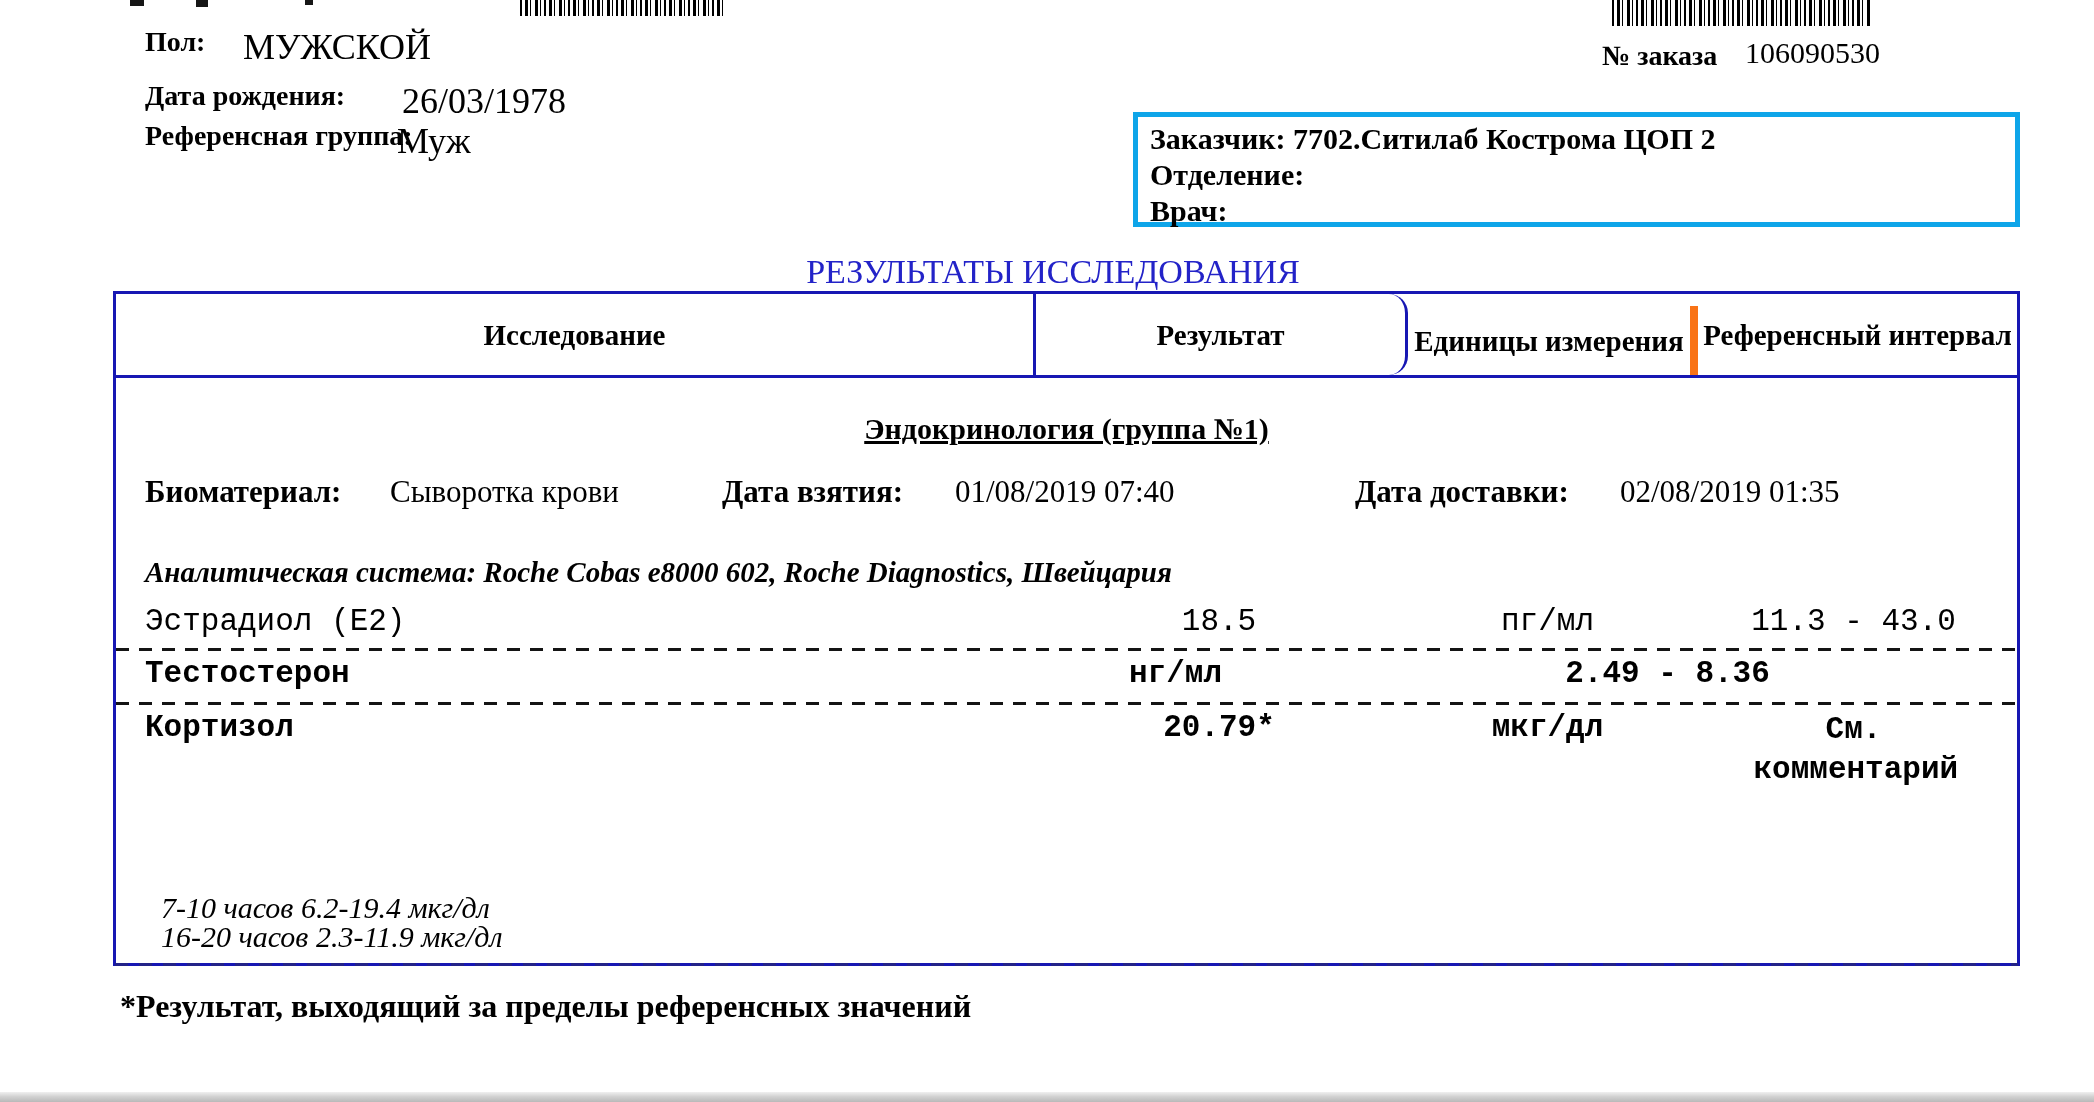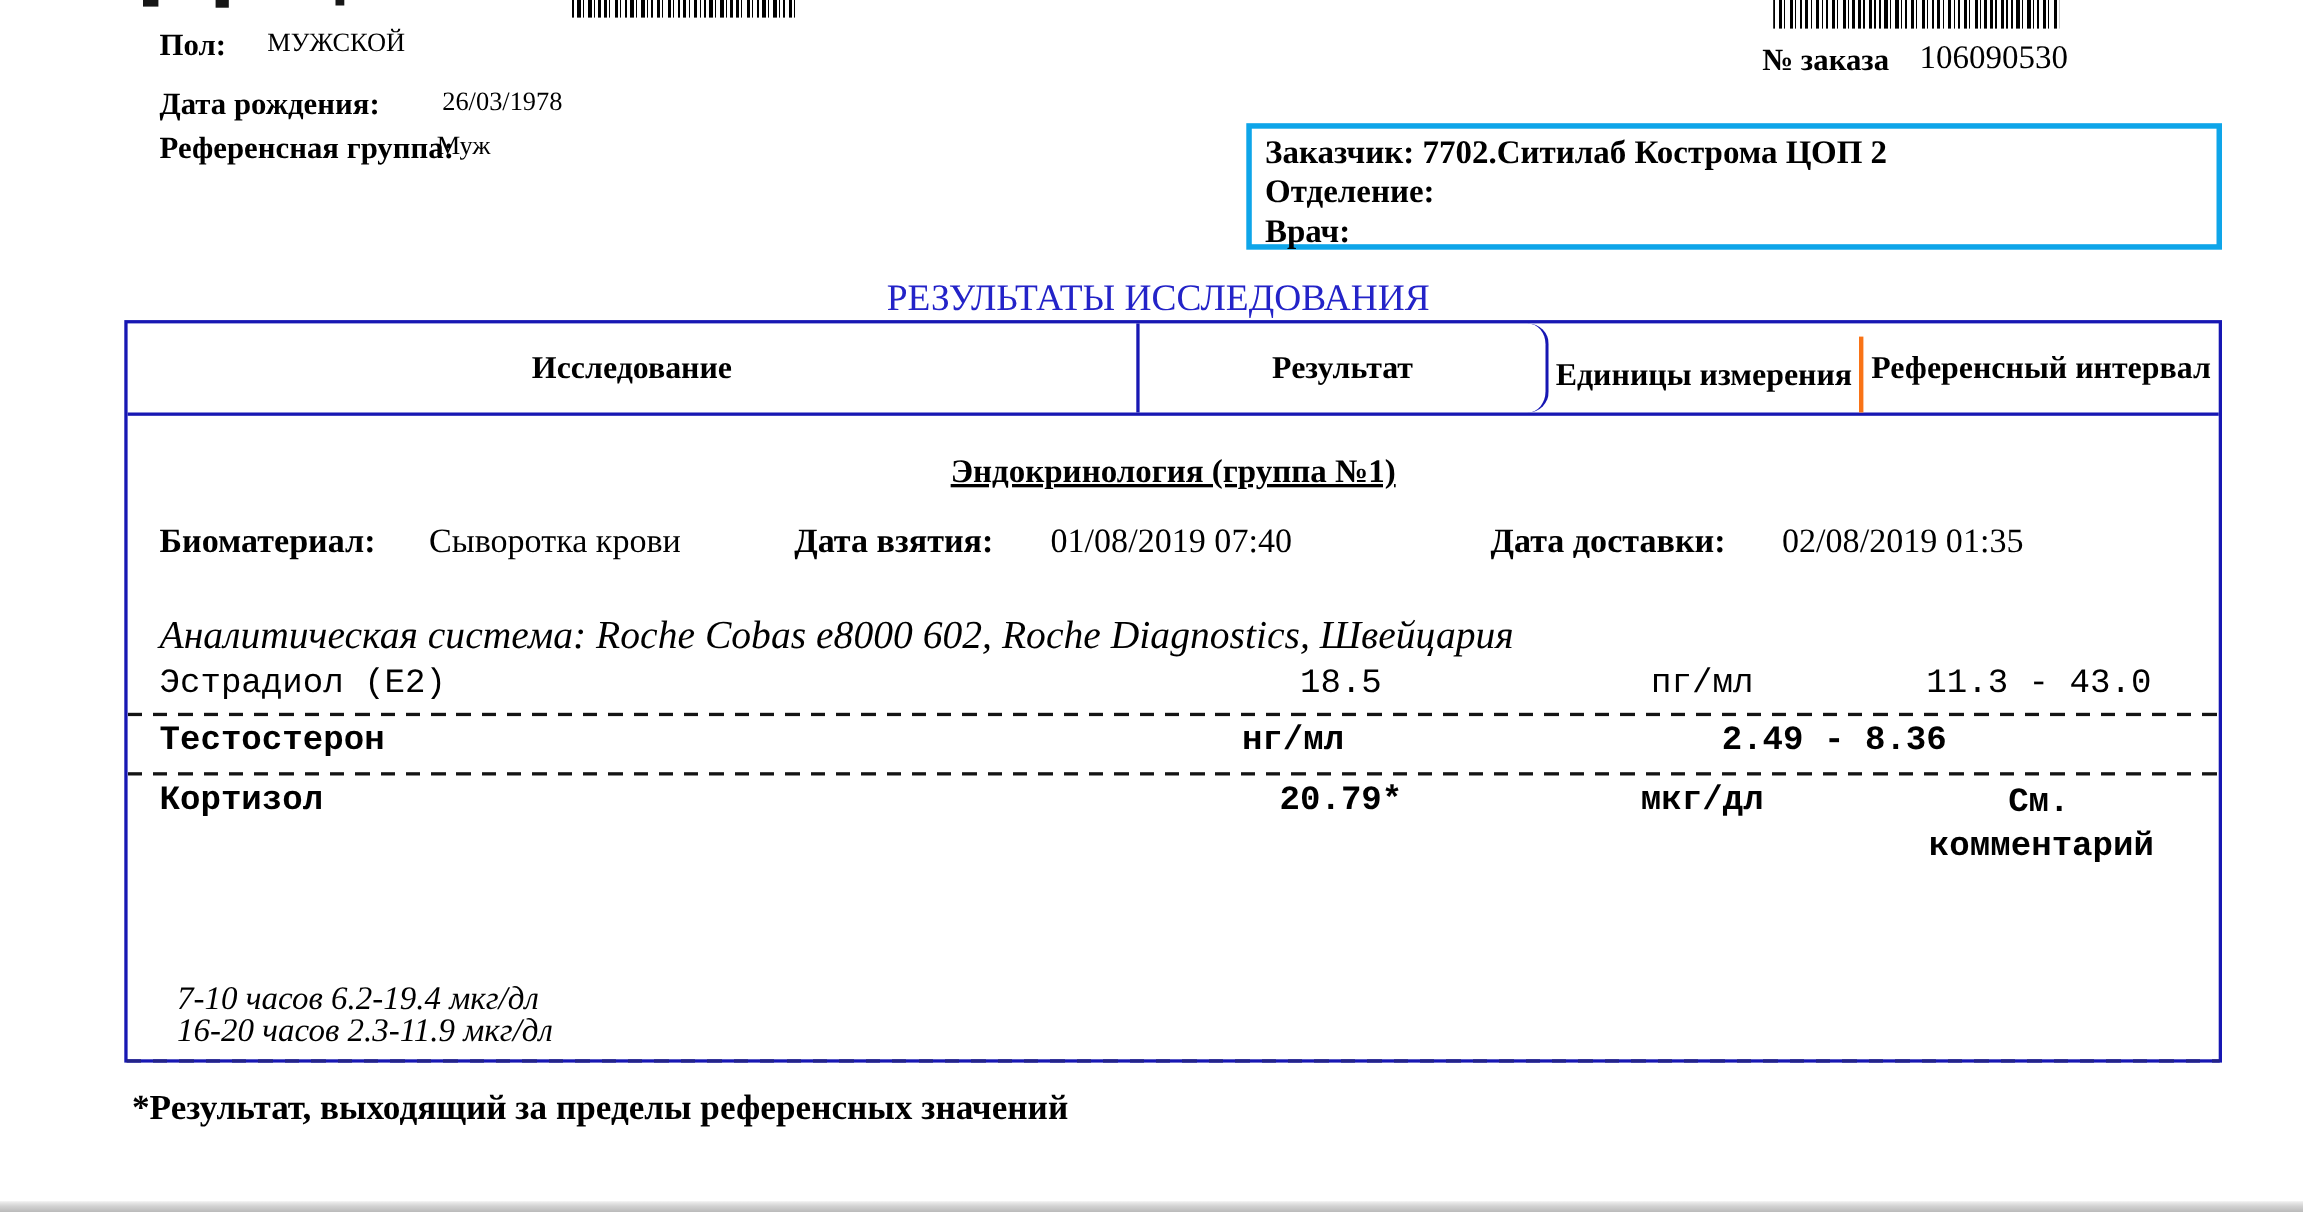--- a/index.html
+++ b/index.html
@@ -7,21 +7,21 @@
     position:relative;
     width:2094px;height:1102px;
     background:#ffffff;
     font-family:"Liberation Serif","DejaVu Serif",serif;
     color:#000;
     overflow:hidden;
   }
   .abs{position:absolute;}
   .b{font-weight:bold;}
   .lbl{font-size:28px;font-weight:bold;}
-  .val{font-size:24px;}
+  .val{font-size:36px;}
   
   .frag{position:absolute;background:#161616;}
   
   .barcode{
     position:absolute;
     background:repeating-linear-gradient(90deg,
       #000 0 2px,#fff 2px 5px,#000 5px 8px,#fff 8px 10px,
       #000 10px 11px,#fff 11px 15px,#000 15px 18px,#fff 18px 20px,
       #000 20px 21px,#fff 21px 24px);
   }
@@ -58,35 +58,35 @@
     border-bottom:3px solid #1717b3;
     display:flex;
   }
   .hcell{
     display:flex;align-items:center;justify-content:center;
     font-weight:bold;font-size:29px;text-align:center;line-height:36px;
     box-sizing:content-box;
   }
   .hc1{width:917px;border-right:3px solid #1717b3;}
   .hc2{width:369px;border-right:3px solid #1717b3;border-radius:19px;}
-  .hc3{width:282px;border-right:4px solid #f97316;margin-top:12px;}
+  .hc3{width:282px;border-right:8px solid #f97316;margin-top:12px;}
   .hc4{flex:1;white-space:nowrap;}
   #group-title{
     position:absolute;left:0;top:118px;width:100%;
     text-align:center;font-size:30px;font-weight:bold;
     text-decoration:underline;
   }
   #biomaterial-line{position:absolute;left:0;top:180px;width:100%;height:40px;font-size:31px;}
   #biomaterial-line .abs{white-space:nowrap;}
   #bio-label{left:29px;}   #bio-value{left:274px;}
   #taken-label{left:606px;} #taken-value{left:839px;}
   #deliv-label{left:1239px;} #deliv-value{left:1504px;}
   #analytic-line{
     position:absolute;left:29px;top:262px;
-    font-size:36px;font-style:italic;white-space:nowrap;
+    font-size:29px;font-style:italic;white-space:nowrap;font-weight:bold;
   }
   .trow{
     position:absolute;left:0;right:0;
     display:flex;font-size:31px;font-family:Liberation Mono, monospace;
   }
   .trow .c1{width:917px;padding-left:29px;box-sizing:border-box;}
   .trow .c2{width:372px;text-align:center;}
   .trow .c3{width:285px;text-align:center;}
   .trow .c4{flex:1;text-align:center;}
   #row-0{top:310px;}

